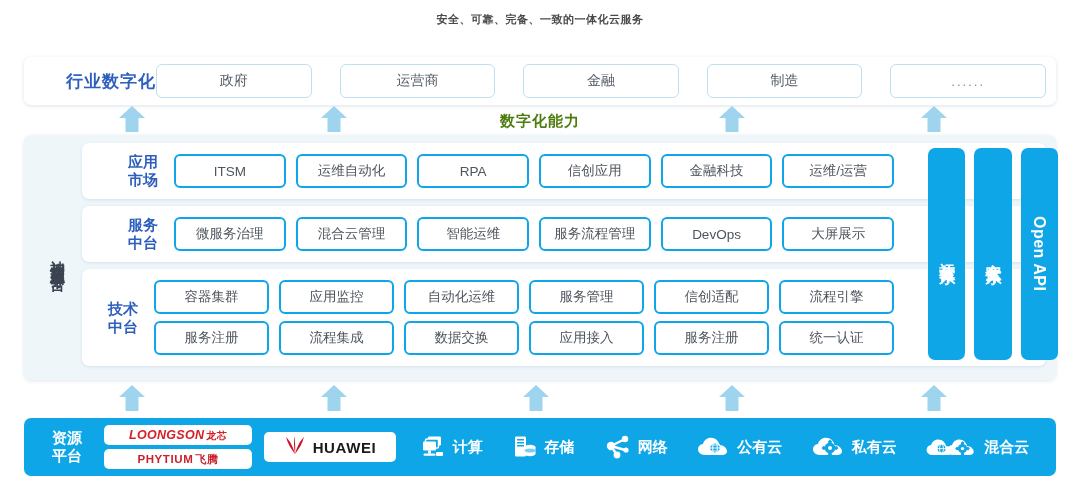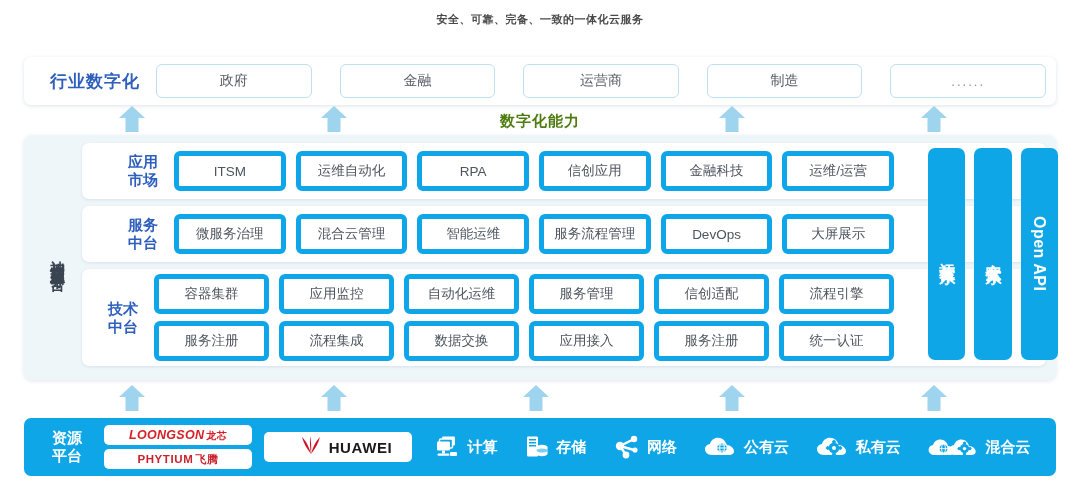--- a/index.html
+++ b/index.html
@@ -15,21 +15,21 @@
   }
   
   .industry-card{
     position:absolute;left:24px;top:57px;width:1032px;height:48px;
     background:#ffffff;border-radius:7px;
     box-shadow:0 1px 4px rgba(90,120,150,.20);
     display:flex;align-items:center;padding:0 10px;box-sizing:border-box;
   }
   .industry-label{
     font-size:17px;font-weight:bold;color:#2f5fbd;
-    width:122px;text-align:center;flex:0 0 auto;letter-spacing:1px;
+    width:122px;text-align:right;flex:0 0 auto;letter-spacing:1px;
   }
   .industry-items{display:flex;flex:1;gap:28px;}
   .pill{
     flex:1;height:32px;border:1px solid #bfe0f2;border-radius:6px;
     background:#fff;display:flex;align-items:center;justify-content:center;
     font-size:14px;color:#555c66;
   }
   .pill.dots{letter-spacing:2px;color:#8b9199;font-size:13px;}
 
   
@@ -65,21 +65,21 @@
   }
   .prow.r1,.prow.r2{height:56px;padding-left:30px;}
   .prow.r3{height:97px;}
   .prow-label{
     width:62px;flex:0 0 auto;text-align:center;
     font-size:15px;font-weight:bold;color:#2f5fbd;line-height:1.18;
   }
   .prow-grid{flex:1;display:flex;flex-direction:column;gap:7px;min-width:0;}
   .prow-line{display:flex;gap:10px;}
   .cell{
-    flex:1;height:30px;border:5px solid #0ea5e9;border-radius:6px;background:#fff;
+    flex:1;height:30px;border:2px solid #0ea5e9;border-radius:6px;background:#fff;
     display:flex;align-items:center;justify-content:center;
     font-size:13.5px;color:#4e555e;white-space:nowrap;
   }
   
   .vbars{
     position:absolute;right:22px;top:148px;width:130px;height:212px;
     display:flex;gap:9px;
   }
   .vbar{
     flex:1;background:#0fa6e8;border-radius:7px;
@@ -103,38 +103,38 @@
   .logo-box{
     background:#fff;border-radius:5px;height:20px;width:148px;
     display:flex;align-items:center;justify-content:center;
   }
   .logo-loongson{font-size:12.5px;font-weight:bold;font-style:italic;color:#d62027;letter-spacing:.3px;}
   .logo-loongson small{font-style:normal;font-size:10px;margin-left:2px;}
   .logo-phytium{font-size:11.5px;font-weight:bold;color:#c8232c;letter-spacing:.6px;}
   .logo-phytium small{font-size:11px;margin-left:2px;}
   .hw-box{
     background:#fff;border-radius:5px;height:30px;width:132px;margin-left:12px;
-    display:flex;align-items:center;justify-content:center;gap:7px;padding-left:16px;
+    display:flex;align-items:center;justify-content:center;gap:7px;
   }
   .hw-text{font-size:15px;font-weight:bold;color:#1a1a1a;letter-spacing:.6px;}
   .res-items{flex:1;display:flex;align-items:center;justify-content:space-around;margin-left:10px;}
   .res-item{display:flex;align-items:center;gap:6px;color:#fff;font-size:15px;font-weight:bold;}
   .res-item .ic{display:flex;align-items:center;}
 </style>
 </head>
 <body>
 
 <div class="title">安全、可靠、完备、一致的一体化云服务</div>
 
 <div class="industry-card">
   <div class="industry-label">行业数字化</div>
   <div class="industry-items">
     <div class="pill">政府</div>
+    <div class="pill">运营商</div>
     <div class="pill">金融</div>
-    <div class="pill">运营商</div>
     <div class="pill">制造</div>
     <div class="pill dots">......</div>
   </div>
 </div>
 
 <div class="arrow-band-top" id="top-arrows">
     <div class="arrow" style="left: 118px; top: 0px;">
       <svg width="28" height="28" viewBox="0 0 28 28">
         <path d="M14 1 L27 13 L20.5 13 L20.5 27 L7.5 27 L7.5 13 L1 13 Z" fill="#9fd4ef"></path>
       </svg>

